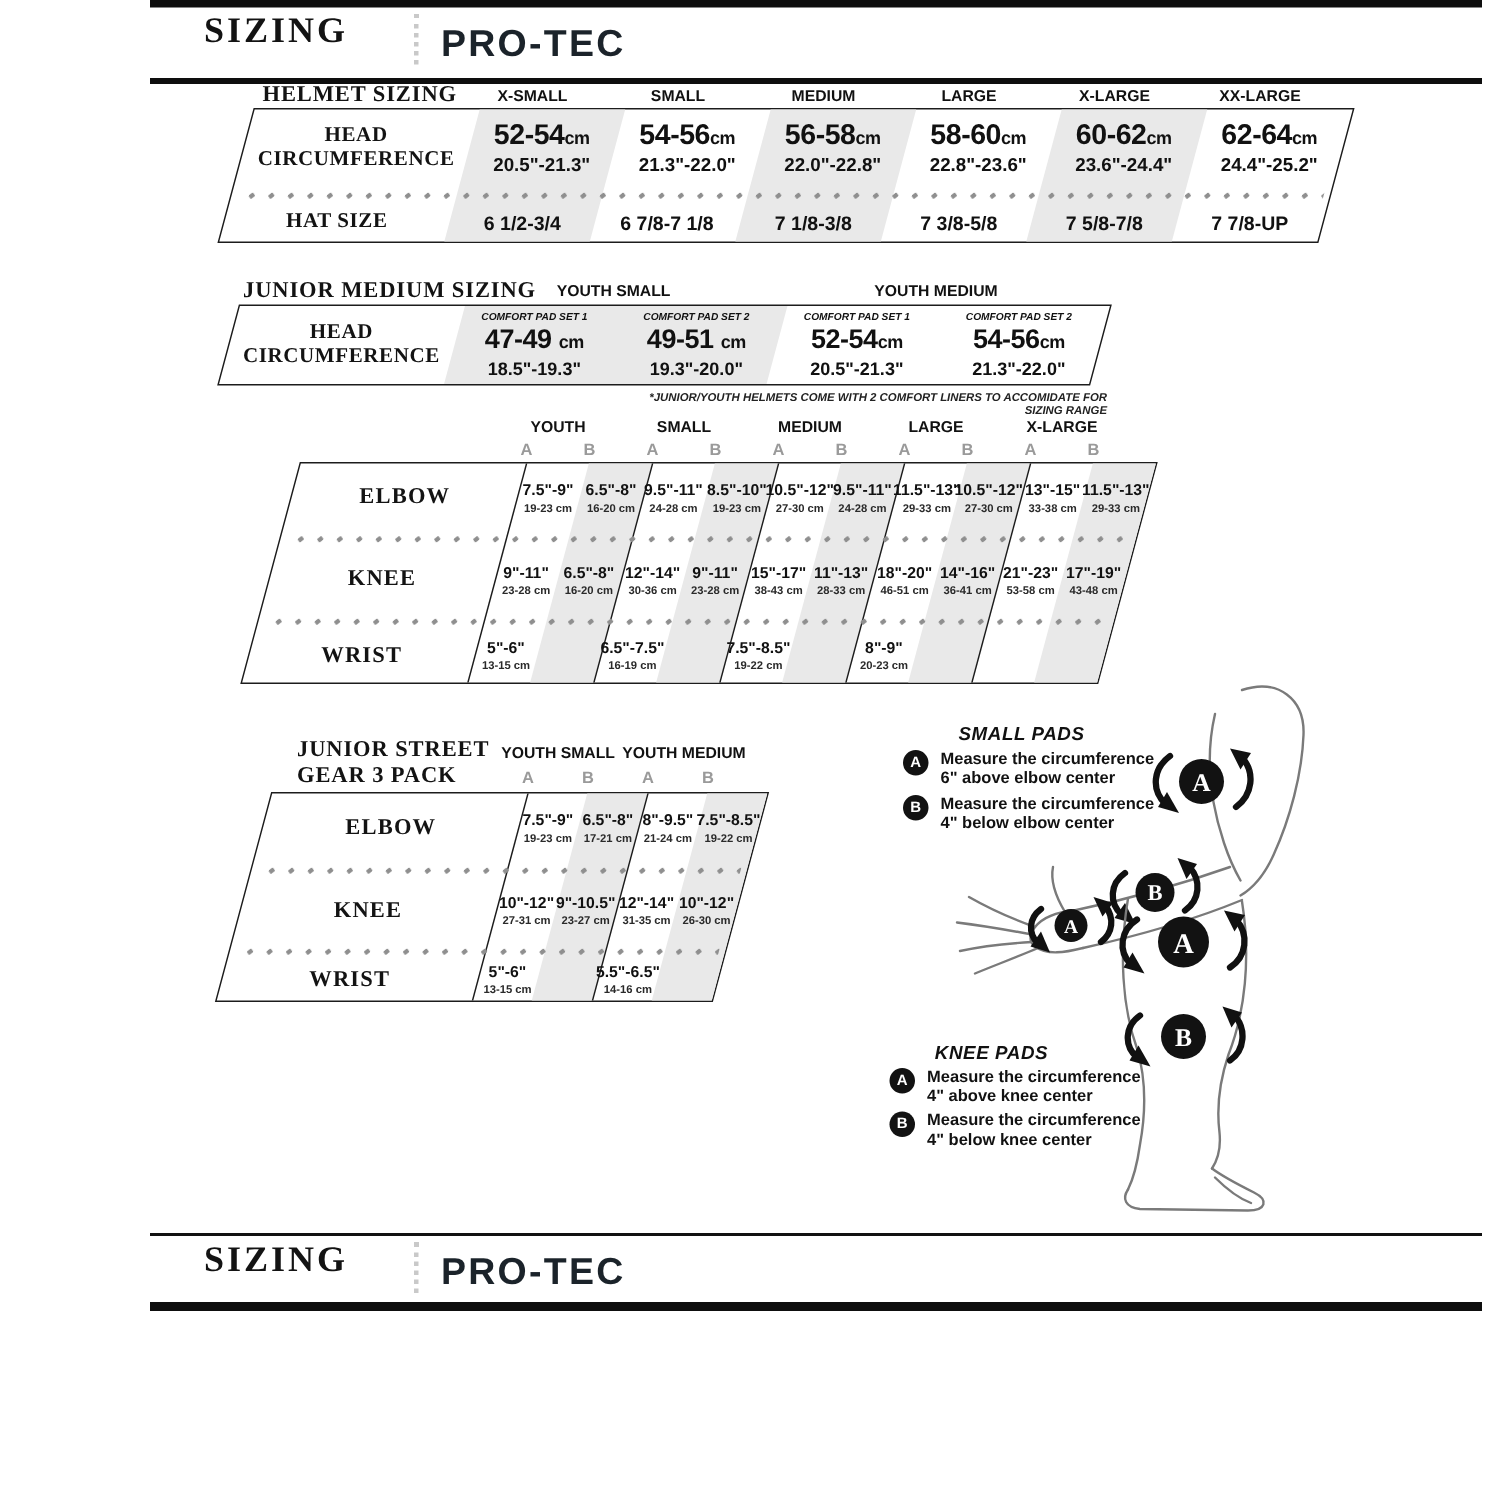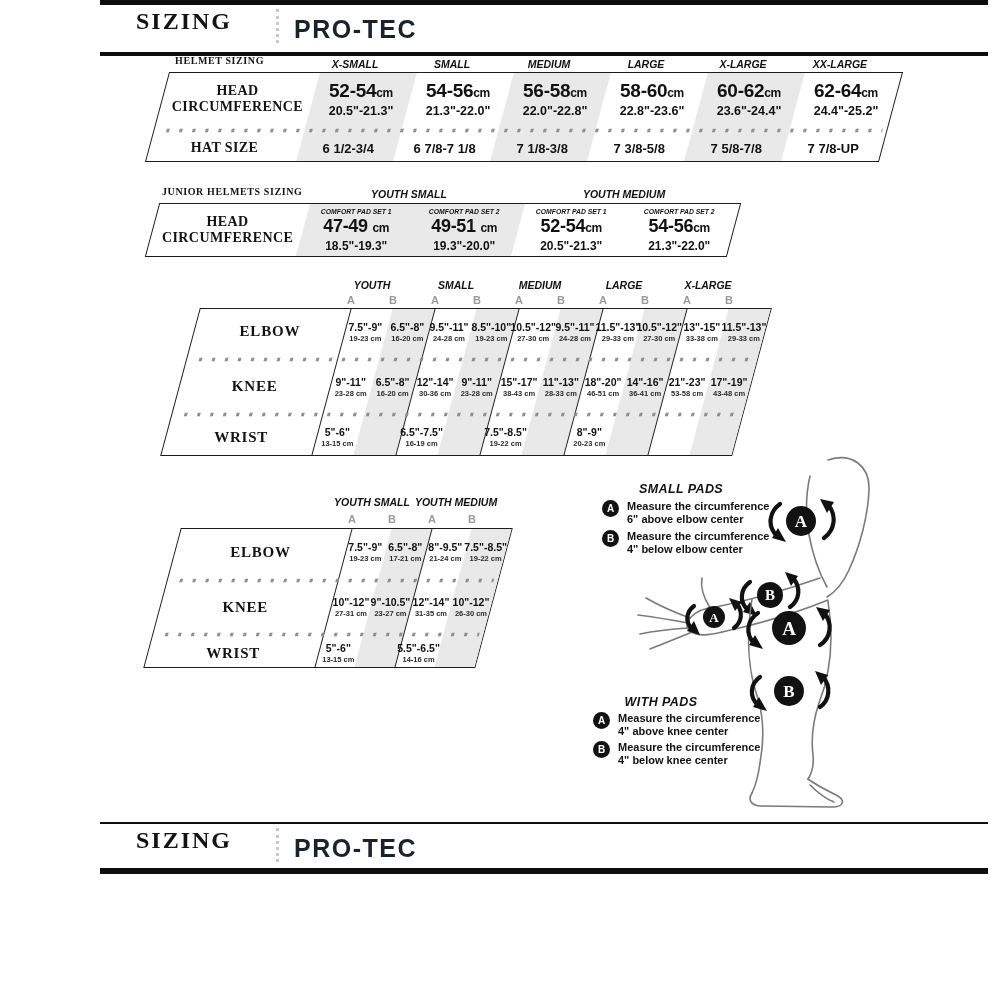--- a/index.html
+++ b/index.html
@@ -17,22 +17,22 @@
   .ptable{position:absolute;transform:skewX(-15deg);border:1.6px solid #1c1c1c;background:#fff;}
   .shade{position:absolute;top:0;bottom:0;background:#e9e9e9;}
   .vline{position:absolute;top:0;bottom:0;width:1.4px;background:#1c1c1c;}
   .trow{position:absolute;left:0;right:0;}
   .cell{position:absolute;top:0;bottom:0;display:flex;align-items:center;justify-content:center;text-align:center;}
   .unskew{transform:skewX(15deg);display:block;}
   .dotrow{position:absolute;left:4px;right:4px;height:9px;
           background-image:radial-gradient(circle,#8f8f8f 1.7px,rgba(0,0,0,0) 1.9px);
           background-size:13px 9px;background-repeat:repeat-x;background-position:3px 50%;}
   
-  .secTitle{font-size:10px;letter-spacing:0.6px;}
-  .sizeHead{font-size:10.5px;font-weight:bold;font-style:italic;color:#111;white-space:nowrap;}
+  .secTitle{font-size:15px;letter-spacing:0.6px;}
+  .sizeHead{font-size:10.5px;font-weight:bold;color:#111;white-space:nowrap;}
   .abHead{font-size:11px;font-weight:bold;color:#9a9a9a;}
   .rowLabel{font-size:14px;letter-spacing:0.4px;line-height:16px;}
   .numBig{font-size:19px;font-weight:bold;letter-spacing:-0.3px;line-height:20px;white-space:nowrap;}
   .numBig .unit{font-size:12px;font-weight:bold;}
   .inch{font-size:12.5px;font-weight:bold;margin-top:1px;white-space:nowrap;}
   .hatVal{font-size:13px;font-weight:bold;white-space:nowrap;}
   .padset{font-size:6.8px;font-weight:bold;font-style:italic;white-space:nowrap;margin-bottom:1px;}
   .cin{font-size:10.5px;font-weight:bold;white-space:nowrap;}
   .ccm{font-size:7.5px;font-weight:bold;color:#2a2a2a;margin-top:1px;white-space:nowrap;}
   .footnote{font-size:7.6px;font-weight:bold;font-style:italic;color:#222;}
@@ -128,21 +128,21 @@
         </div>
       <div class="cell" style="left:538px;width:97px;">
           <div class="unskew hatVal">7 5/8-7/8</div>
         </div>
       <div class="cell" style="left:635px;width:97px;">
           <div class="unskew hatVal">7 7/8-UP</div>
         </div>
     </div>
   </div>
 
-  <div class="abs slab secTitle" style="left:162px;top:186px;">JUNIOR HELMETS SIZING</div>
+  <div class="abs slab secTitle" style="left:162px;top:186px;">JUNIOR MEDIUM SIZING</div>
   <span class="abs ctr sizeHead" style="left:409px;top:188px;">YOUTH SMALL</span>
   <span class="abs ctr sizeHead" style="left:624px;top:188px;">YOUTH MEDIUM</span>
 
   <div class="ptable" style="left:152px;top:203px;width:580px;height:52px;">
     <div class="shade" style="left:150px;width:215px;"></div>
     <div class="trow" style="top:0;height:52px;">
       <div class="cell" style="left:0;width:150px;">
           <div class="unskew slab rowLabel">
         <div>HEAD</div>
             <div>CIRCUMFERENCE</div>
@@ -171,20 +171,21 @@
         </div>
       <div class="cell" style="left:472px;width:108px;">
           <div class="unskew">
         <div class="padset">COMFORT PAD SET 2</div>
         <div class="numBig" style="font-size:18px;"><span>54-56</span><span class="unit">cm</span></div>
         <div class="inch" style="font-size:12px;">21.3"-22.0"</div>
           </div>
         </div>
     </div>
   </div>
+  <div class="abs footnote" style="left:420px;top:260px;width:318px;text-align:right;">*JUNIOR/YOUTH HELMETS COME WITH 2 COMFORT LINERS TO ACCOMIDATE FOR SIZING RANGE</div>
 
   <div class="abs slab secTitle" style="left:216px;top:287px;margin-top:39px;">STREET PADS</div>
   <span class="abs ctr sizeHead" style="left:372px;top:279px;text-align:right;">YOUTH</span>
   <span class="abs ctr sizeHead" style="left:456px;top:279px;">SMALL</span>
   <span class="abs ctr sizeHead" style="left:540px;top:279px;">MEDIUM</span>
   <span class="abs ctr sizeHead" style="left:624px;top:279px;">LARGE</span>
   <span class="abs ctr sizeHead" style="left:708px;top:279px;">X-LARGE</span>
   <span class="abs ctr abHead" style="left:351px;top:294px;">A</span>
   <span class="abs ctr abHead" style="left:393px;top:294px;">B</span>
   <span class="abs ctr abHead" style="left:435px;top:294px;">A</span>
@@ -364,20 +365,24 @@
         </div>
       <div class="cell" style="left:402px;width:42px;">
           <div class="unskew">
             <div class="cin">8"-9"</div>
             <div class="ccm">20-23 cm</div>
           </div>
         </div>
     </div>
   </div>
 
+  <div class="abs slab secTitle" style="left:198px;top:492px;line-height:17px;">
+    <div>JUNIOR STREET</div>
+    <div>GEAR 3 PACK</div>
+  </div>
   <span class="abs ctr sizeHead" style="left:372px;top:496px;">YOUTH SMALL</span>
   <span class="abs ctr sizeHead" style="left:456px;top:496px;">YOUTH MEDIUM</span>
   <span class="abs ctr abHead" style="left:352px;top:513px;">A</span>
   <span class="abs ctr abHead" style="left:392px;top:513px;">B</span>
   <span class="abs ctr abHead" style="left:432px;top:513px;">A</span>
   <span class="abs ctr abHead" style="left:472px;top:513px;">B</span>
 
   <div class="ptable" style="left:162px;top:528px;width:330px;height:138px;">
     <div class="shade" style="left:210px;width:40px;"></div>
     <div class="shade" style="left:290px;width:40px;"></div>
@@ -507,21 +512,21 @@
     <g>
       <circle cx="203" cy="71" r="15" fill="#121212"></circle>
       <text x="203" y="77" text-anchor="middle" font-size="17" font-weight="bold" fill="#fff" font-family="Liberation Serif, serif">A</text>
       <circle cx="172" cy="145" r="13" fill="#121212"></circle>
       <text x="172" y="150" text-anchor="middle" font-size="15" font-weight="bold" fill="#fff" font-family="Liberation Serif, serif">B</text>
       <circle cx="116" cy="167" r="11" fill="#121212"></circle>
       <text x="116" y="172" text-anchor="middle" font-size="13" font-weight="bold" fill="#fff" font-family="Liberation Serif, serif">A</text>
     </g>
   </svg>
 
-  <div class="abs ctr guideTitle" style="left:661px;top:695px;">WITH PADS</div>
+  <div class="abs ctr guideTitle" style="left:661px;top:695px;">KNEE PADS</div>
   <div class="bullet" style="left:593px;top:712px;">A</div>
   <div class="abs gline" style="left:618px;top:712px;">
     <div>Measure the circumference</div>
     <div>4" above knee center</div>
   </div>
   <div class="bullet" style="left:593px;top:741px;">B</div>
   <div class="abs gline" style="left:618px;top:741px;">
     <div>Measure the circumference</div>
     <div>4" below knee center</div>
   </div>

